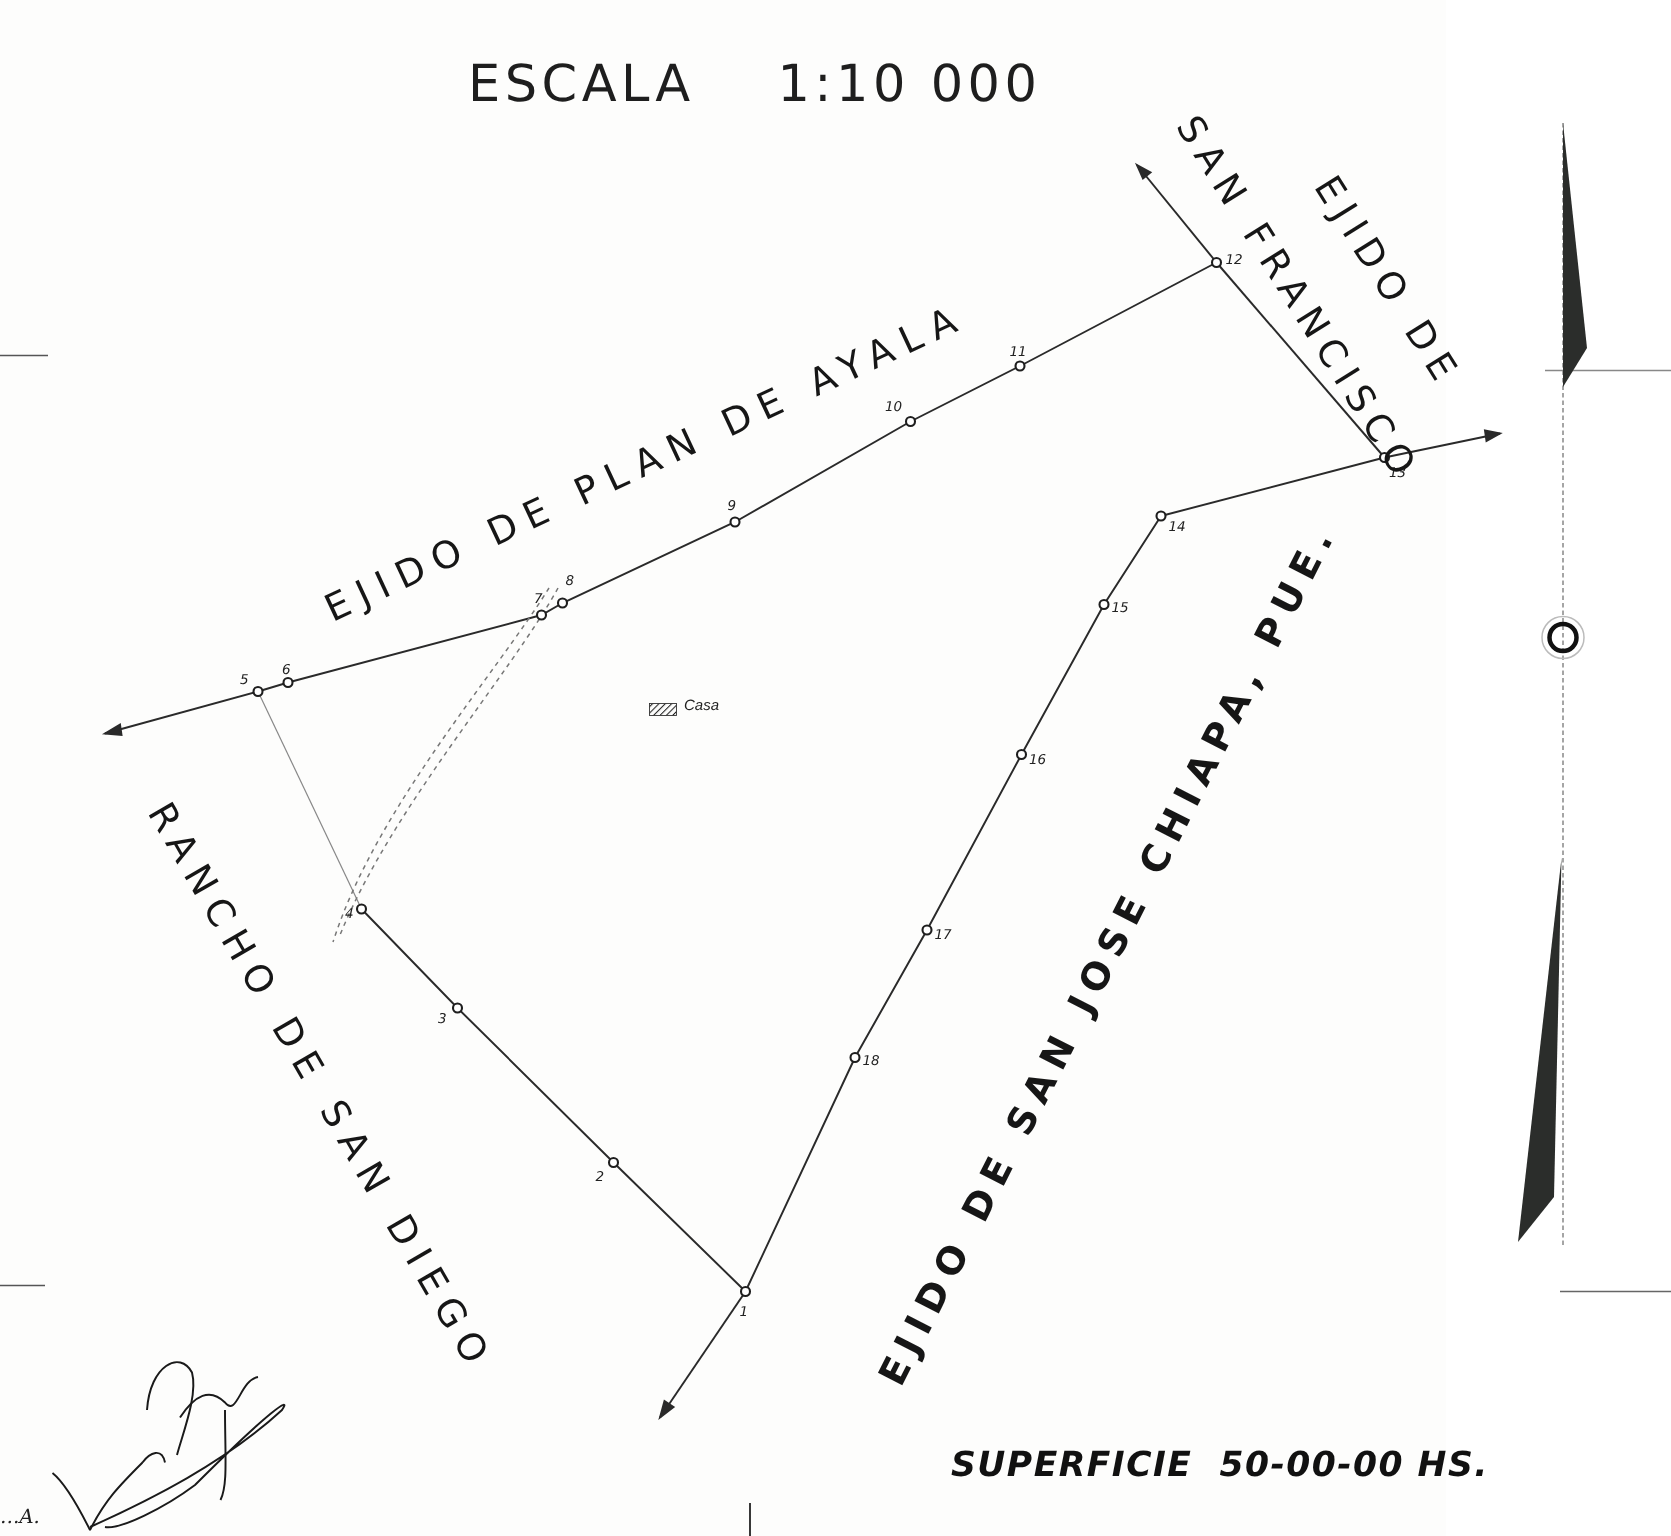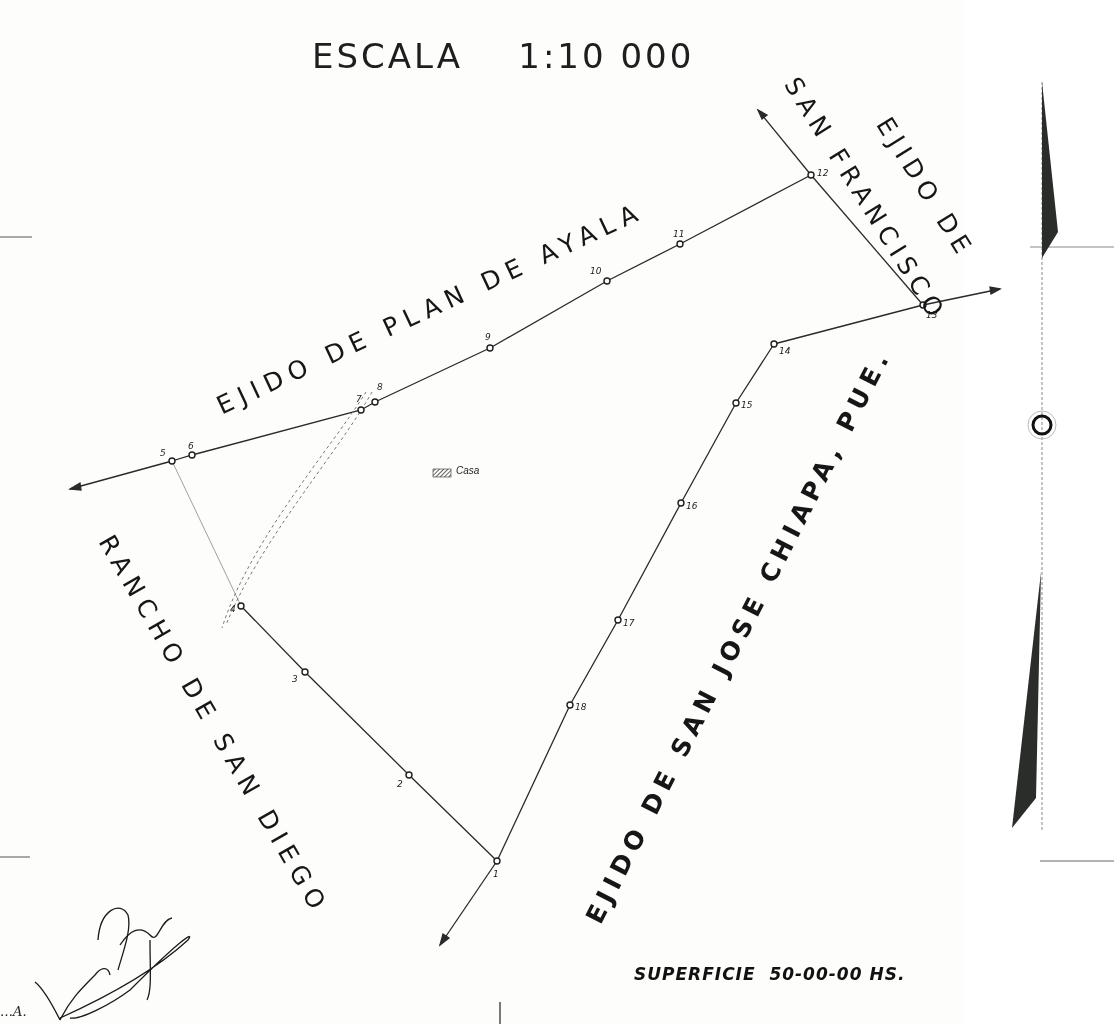--- a/index.html
+++ b/index.html
@@ -16,21 +16,21 @@
       white-space: nowrap; transform-origin: 0 0; letter-spacing: 4px;
     }
     .lbl-ayala { left: 212px; top: 394px; font-size: 25px; transform: rotate(-25deg); letter-spacing: 7px; }
     .lbl-francisco-1 { left: 895px; top: 112px; font-size: 25px; transform: rotate(58deg); letter-spacing: 6px; }
     .lbl-francisco-2 { left: 803px; top: 72px; font-size: 25px; transform: rotate(58deg); letter-spacing: 6px; }
     .lbl-sandiego { left: 118px; top: 530px; font-size: 25px; transform: rotate(60deg); letter-spacing: 7px; }
     .lbl-chiapa { left: 580px; top: 915px; font-size: 25px; transform: rotate(-63deg); letter-spacing: 6px; font-weight: bold; }
     .superficie {
       position: absolute; left: 634px; top: 964px;
       font-family: "DejaVu Sans", sans-serif; font-style: italic; font-weight: bold;
-      font-size: 17px; color: #111; letter-spacing: 1px; white-space: pre;
+      font-size: 23px; color: #111; letter-spacing: 1px; white-space: pre;
     }
     .casa-label {
       position: absolute; left: 456px; top: 465px;
       font-family: Liberation Sans, sans-serif; font-style: italic; font-size: 10px; color: #222;
     }
     .pt-label {
       font-family: "DejaVu Sans", sans-serif; font-style: italic; font-size: 9px; fill: #222;
     }
     .signature-prefix {
       position: absolute; left: 0px; top: 1004px;

